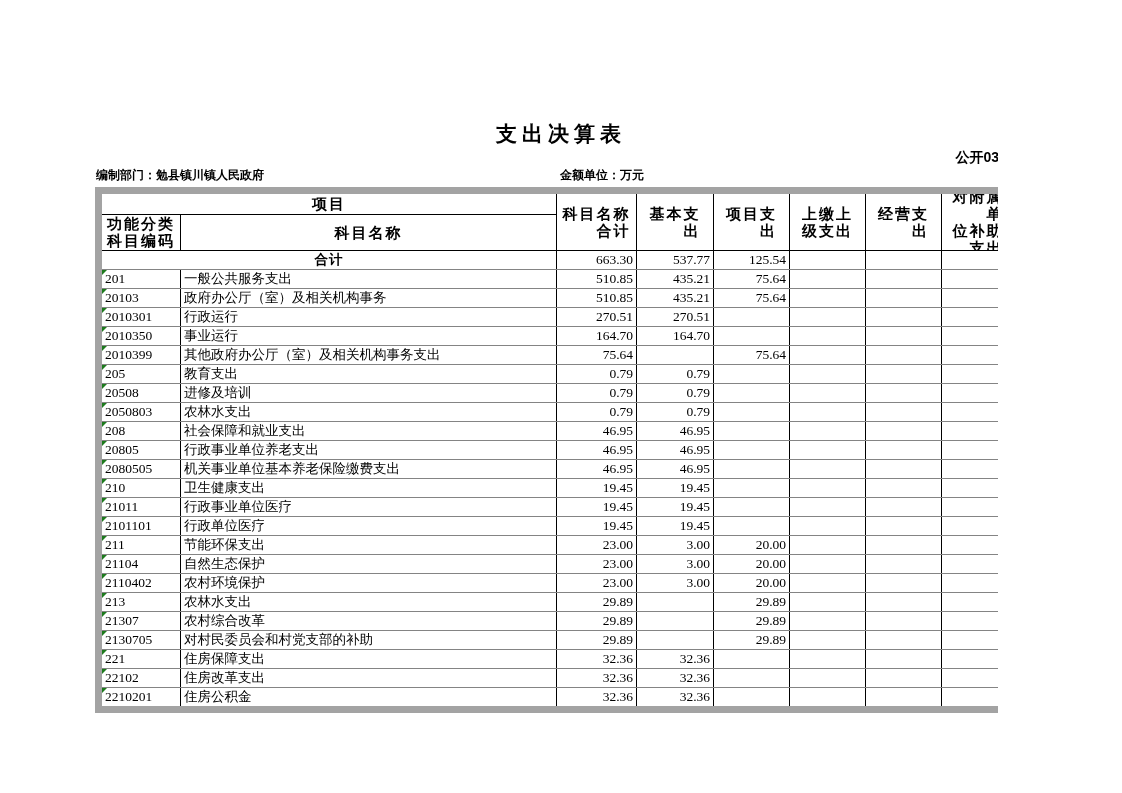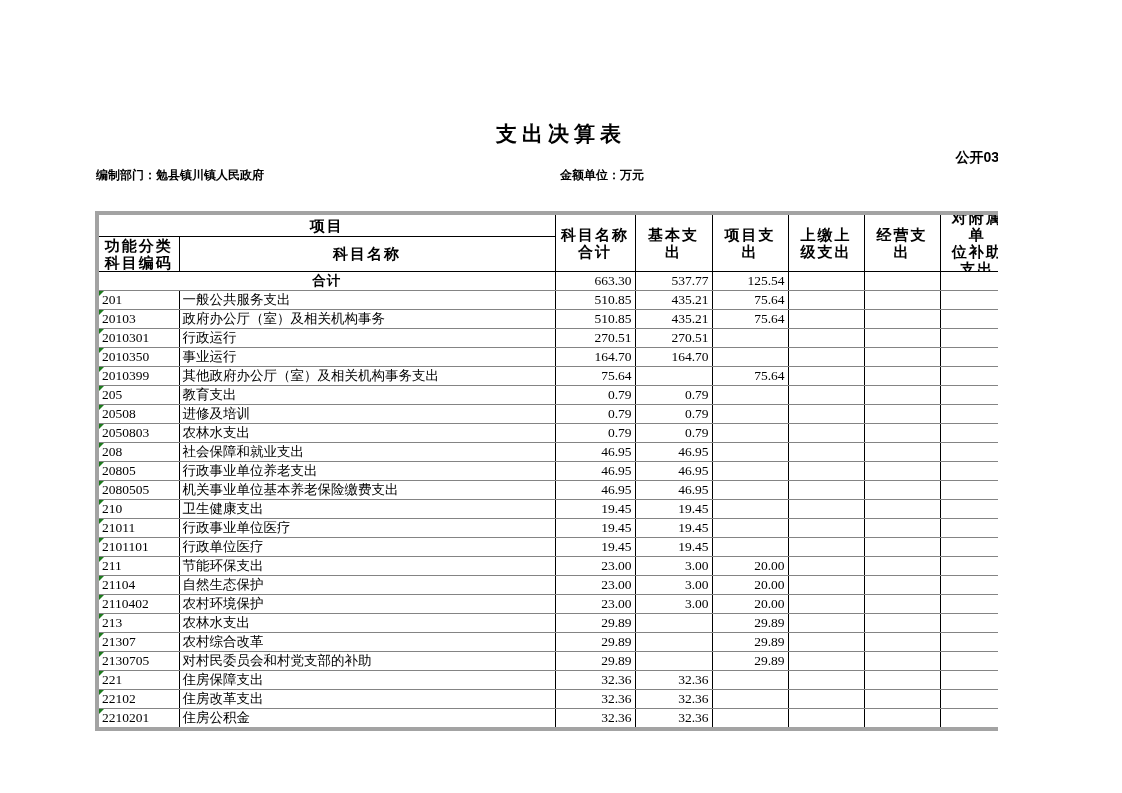--- a/index.html
+++ b/index.html
@@ -9,29 +9,29 @@
          font-family:"Liberation Sans","DejaVu Sans",sans-serif;
          font-weight:bold;font-size:21px;letter-spacing:5px;}
   .doc-label{position:absolute;top:149px;left:95px;width:918px;text-align:right;
          font-family:"Liberation Sans","DejaVu Sans",sans-serif;
          font-weight:bold;font-size:14px;}
   .meta{position:absolute;top:167px;left:96px;width:918px;height:19px;
          font-family:"Liberation Sans","DejaVu Sans",sans-serif;
          font-weight:bold;font-size:12px;}
   .meta .unit{position:absolute;left:464px;top:0;}
   table.fin{position:absolute;top:187px;left:95px;width:919px;
-         border-collapse:collapse;table-layout:fixed;border:4px solid #a3a3a3;margin-top:24px;}
+         border-collapse:collapse;table-layout:fixed;border:7px solid #a3a3a3;}
   table.fin th{border:1px solid #000;padding:0;margin:0;
          font-family:"Liberation Sans","DejaVu Sans",sans-serif;
          font-weight:bold;font-size:15px;line-height:17px;letter-spacing:2px;
          text-align:center;vertical-align:middle;white-space:pre-line;overflow:hidden;}
   tr.h1{height:23px;}
   tr.h2{height:33px;}
   .hcell{height:56px;display:flex;align-items:center;justify-content:center;
-         overflow:hidden;white-space:pre-line;text-align:center;width:100%;}
+         overflow:hidden;white-space:pre-line;text-align:right;width:100%;}
   table.fin td{border-left:1px solid #000;border-right:1px solid #000;
          border-top:1px solid #848484;border-bottom:1px solid #848484;
          height:18px;padding:0 3px;font-size:13.5px;line-height:16px;
          white-space:nowrap;overflow:hidden;vertical-align:middle;}
   td.code{font-family:"Liberation Serif","DejaVu Serif",serif;font-size:14px;
          text-align:left;position:relative;padding-left:2px;}
   .tri{position:absolute;top:0;left:0;width:0;height:0;
          border-top:5px solid #1d7a1d;border-right:5px solid transparent;}
   td.name{text-align:left;padding-left:4px;}
   td.name.indent{}

